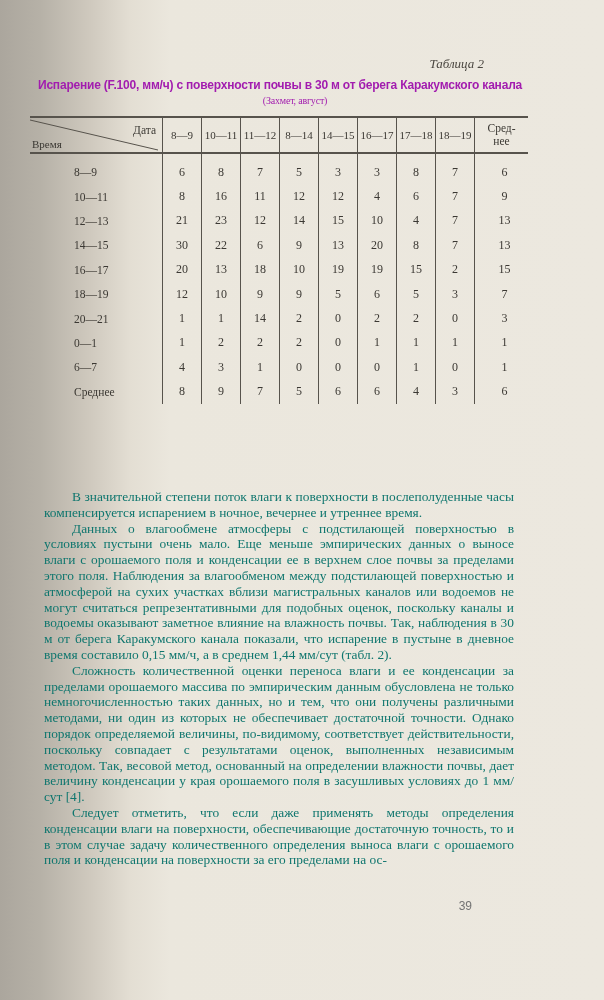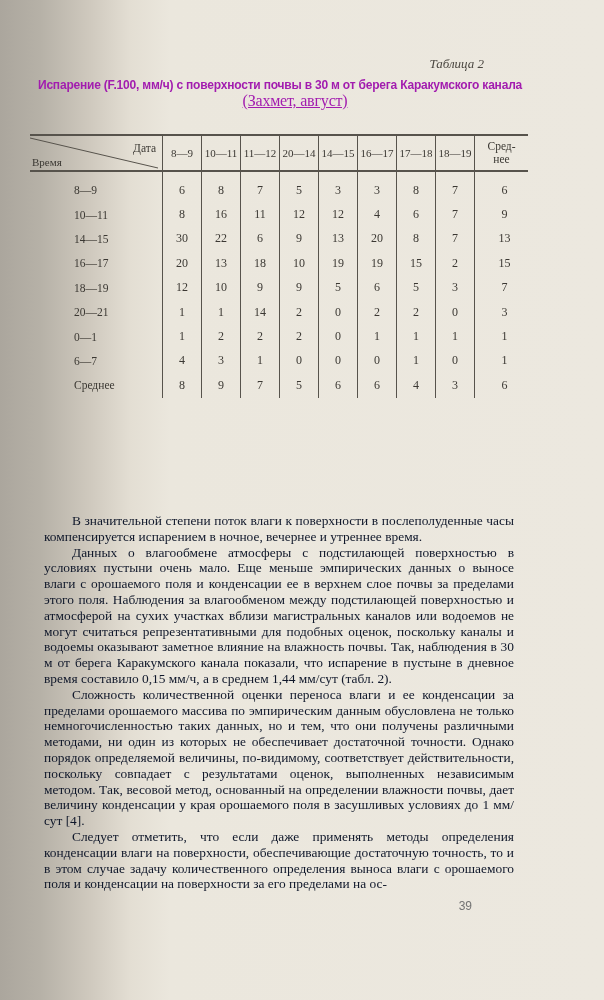--- a/index.html
+++ b/index.html
@@ -13,24 +13,24 @@
   .table-label {
     position: absolute; top: 56px; right: 72px;
     font-style: italic; font-size: 13px; color: #4a4640;
   }
   .table-caption {
     position: absolute; top: 78px; left: 30px; width: 500px;
     text-align: center; font-size: 12px; line-height: 15px; color: #a21caf;
     font-family: "Liberation Sans", "DejaVu Sans", sans-serif; font-weight: bold;
     letter-spacing: -0.2px;
   }
-  .table-caption .sub { display: block; font-weight: normal; font-family: "Liberation Serif", serif; font-size: 16px; padding-left: 30px; text-decoration: underline; }
+  .table-caption .sub { display: block; font-weight: normal; font-family: "Liberation Serif", serif; font-size: 10px; padding-left: 30px; }
 
   table.data {
-    position: absolute; top: 134px; left: 30px; width: 498px;
+    position: absolute; top: 116px; left: 30px; width: 498px;
     border-collapse: collapse; font-size: 11.5px; color: #3b3833;
   }
   table.data thead tr { border-top: 2px solid #57534c; border-bottom: 2px solid #57534c; }
   table.data th {
     font-weight: normal; height: 34px; padding: 0; text-align: center;
     border-left: 1px solid #57534c; white-space: nowrap; font-size: 11px;
   }
   table.data th.corner { border-left: none; width: 132px; position: relative; text-align: left; }
   table.data th.corner svg { position: absolute; left: 0; top: 0; }
   table.data th.corner .date-lbl { position: absolute; right: 6px; top: 6px; font-size: 11.5px; }
@@ -39,22 +39,22 @@
   table.data th.avg { border-left: 1px solid #57534c; font-size: 11.5px; line-height: 13px; }
   table.data td {
     height: 24.4px; padding: 0; text-align: center;
     border-left: 1px solid #57534c; font-size: 12px;
   }
   table.data td.rowhead { border-left: none; text-align: left; padding-left: 44px; font-size: 11.5px; }
   table.data td.avgcell { padding-left: 6px; }
   table.data tbody tr:first-child td { padding-top: 6px; }
 
   .body-text {
-    position: absolute; top: 513px; left: 44px; width: 470px;
-    font-size: 13.4px; line-height: 15.8px; color: #0f172a;
+    position: absolute; top: 489px; left: 44px; width: 470px;
+    font-size: 13.4px; line-height: 15.8px; color: #0f766e;
     text-align: justify;
   }
   .body-text p { margin: 0; text-indent: 28px; }
   .page-number {
     position: absolute; top: 899px; right: 84px; font-size: 12px; color: #737373;
     font-family: "Liberation Sans", sans-serif;
   }
 </style>
 </head>
 <body>
@@ -74,21 +74,21 @@
         <th class="corner">
           <svg width="132" height="34">
             <line x1="0" y1="2" x2="128" y2="32" stroke="#57534c" stroke-width="1"></line>
           </svg>
           <span class="date-lbl">Дата</span>
           <span class="time-lbl">Время</span>
         </th>
         <th class="col">8—9</th>
         <th class="col">10—11</th>
         <th class="col">11—12</th>
-        <th class="col">20—14</th>
+        <th class="col">8—14</th>
         <th class="col">14—15</th>
         <th class="col">16—17</th>
         <th class="col">17—18</th>
         <th class="col">18—19</th>
         <th class="avg">
           <span>Сред-</span><br>
           <span>нее</span>
         </th>
       </tr>
     </thead>
@@ -111,20 +111,32 @@
           <td>16</td>
           <td>11</td>
           <td>12</td>
           <td>12</td>
           <td>4</td>
           <td>6</td>
           <td>7</td>
           <td class="avgcell">9</td>
         </tr>
         <tr>
+          <td class="rowhead">12—13</td>
+          <td>21</td>
+          <td>23</td>
+          <td>12</td>
+          <td>14</td>
+          <td>15</td>
+          <td>10</td>
+          <td>4</td>
+          <td>7</td>
+          <td class="avgcell">13</td>
+        </tr>
+        <tr>
           <td class="rowhead">14—15</td>
           <td>30</td>
           <td>22</td>
           <td>6</td>
           <td>9</td>
           <td>13</td>
           <td>20</td>
           <td>8</td>
           <td>7</td>
           <td class="avgcell">13</td>

